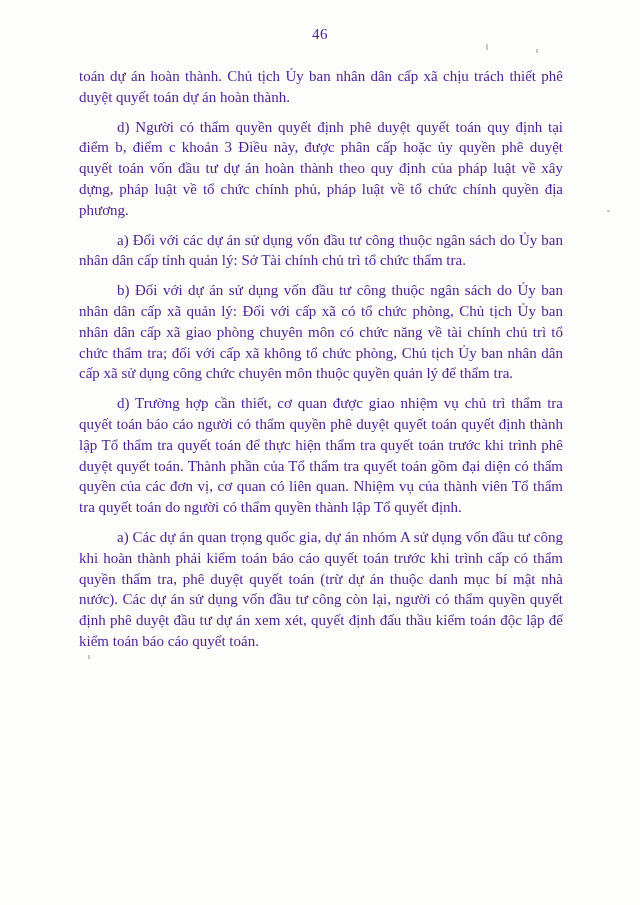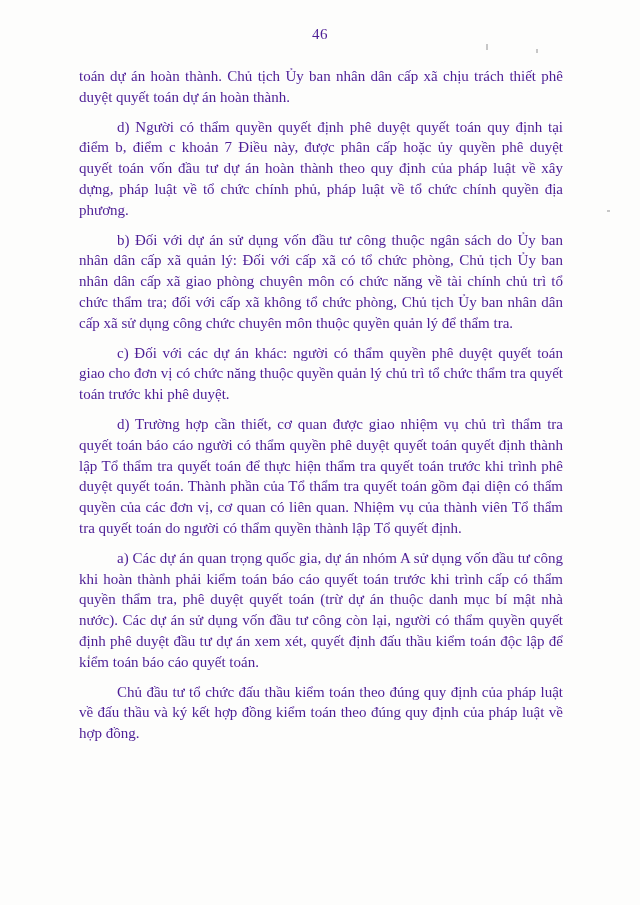--- a/index.html
+++ b/index.html
@@ -53,25 +53,24 @@
   .artifact.a4 { left: 88px;  top: 655px; width: 2px; height: 4px; }
 </style>
 </head>
 <body>
 
 <div class="page">
   <div class="page-number">46</div>
 
   <div class="doc-body">
       <p class="para">toán dự án hoàn thành. Chủ tịch Ủy ban nhân dân cấp xã chịu trách thiết phê duyệt quyết toán dự án hoàn thành.</p>
-      <p class="para indent">d) Người có thẩm quyền quyết định phê duyệt quyết toán quy định tại điểm b, điểm c khoản 7 Điều này, được phân cấp hoặc ủy quyền phê duyệt quyết toán vốn đầu tư dự án hoàn thành theo quy định của pháp luật về xây dựng, pháp luật về tổ chức chính phủ, pháp luật về tổ chức chính quyền địa phương.</p>
+      <p class="para indent">d) Người có thẩm quyền quyết định phê duyệt quyết toán quy định tại điểm b, điểm c khoản 3 Điều này, được phân cấp hoặc ủy quyền phê duyệt quyết toán vốn đầu tư dự án hoàn thành theo quy định của pháp luật về xây dựng, pháp luật về tổ chức chính phủ, pháp luật về tổ chức chính quyền địa phương.</p>
+      <p class="para indent">a) Đối với các dự án sử dụng vốn đầu tư công thuộc ngân sách do Ủy ban nhân dân cấp tỉnh quản lý: Sở Tài chính chủ trì tổ chức thẩm tra.</p>
       <p class="para indent">b) Đối với dự án sử dụng vốn đầu tư công thuộc ngân sách do Ủy ban nhân dân cấp xã quản lý: Đối với cấp xã có tổ chức phòng, Chủ tịch Ủy ban nhân dân cấp xã giao phòng chuyên môn có chức năng về tài chính chủ trì tổ chức thẩm tra; đối với cấp xã không tổ chức phòng, Chủ tịch Ủy ban nhân dân cấp xã sử dụng công chức chuyên môn thuộc quyền quản lý để thẩm tra.</p>
-      <p class="para indent">c) Đối với các dự án khác: người có thẩm quyền phê duyệt quyết toán giao cho đơn vị có chức năng thuộc quyền quản lý chủ trì tổ chức thẩm tra quyết toán trước khi phê duyệt.</p>
       <p class="para indent">d) Trường hợp cần thiết, cơ quan được giao nhiệm vụ chủ trì thẩm tra quyết toán báo cáo người có thẩm quyền phê duyệt quyết toán quyết định thành lập Tổ thẩm tra quyết toán để thực hiện thẩm tra quyết toán trước khi trình phê duyệt quyết toán. Thành phần của Tổ thẩm tra quyết toán gồm đại diện có thẩm quyền của các đơn vị, cơ quan có liên quan. Nhiệm vụ của thành viên Tổ thẩm tra quyết toán do người có thẩm quyền thành lập Tổ quyết định.</p>
       <p class="para indent">a) Các dự án quan trọng quốc gia, dự án nhóm A sử dụng vốn đầu tư công khi hoàn thành phải kiểm toán báo cáo quyết toán trước khi trình cấp có thẩm quyền thẩm tra, phê duyệt quyết toán (trừ dự án thuộc danh mục bí mật nhà nước). Các dự án sử dụng vốn đầu tư công còn lại, người có thẩm quyền quyết định phê duyệt đầu tư dự án xem xét, quyết định đấu thầu kiểm toán độc lập để kiểm toán báo cáo quyết toán.</p>
-      <p class="para indent">Chủ đầu tư tổ chức đấu thầu kiểm toán theo đúng quy định của pháp luật về đấu thầu và ký kết hợp đồng kiểm toán theo đúng quy định của pháp luật về hợp đồng.</p>
     </div>
 
   <div class="artifact a1"></div>
   <div class="artifact a2"></div>
   <div class="artifact a3"></div>
   <div class="artifact a4"></div>
 </div>
 
 </body></html>

